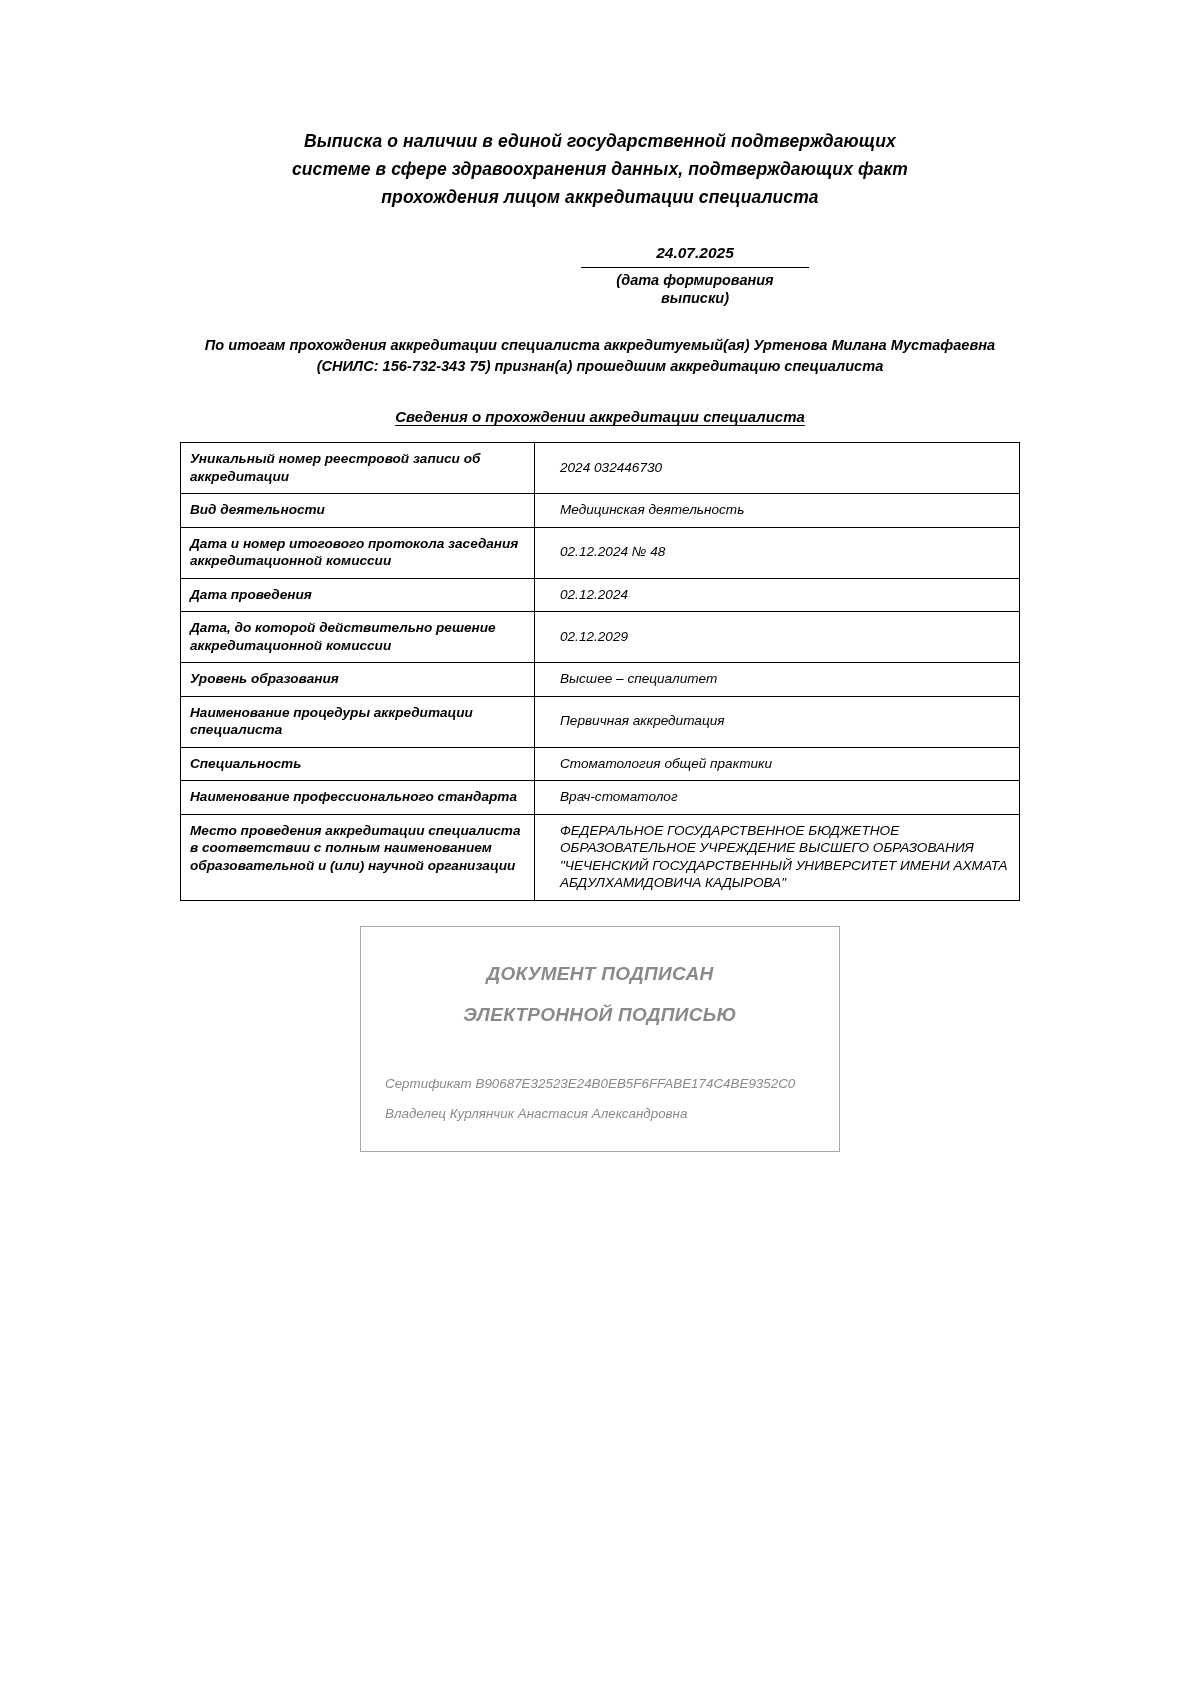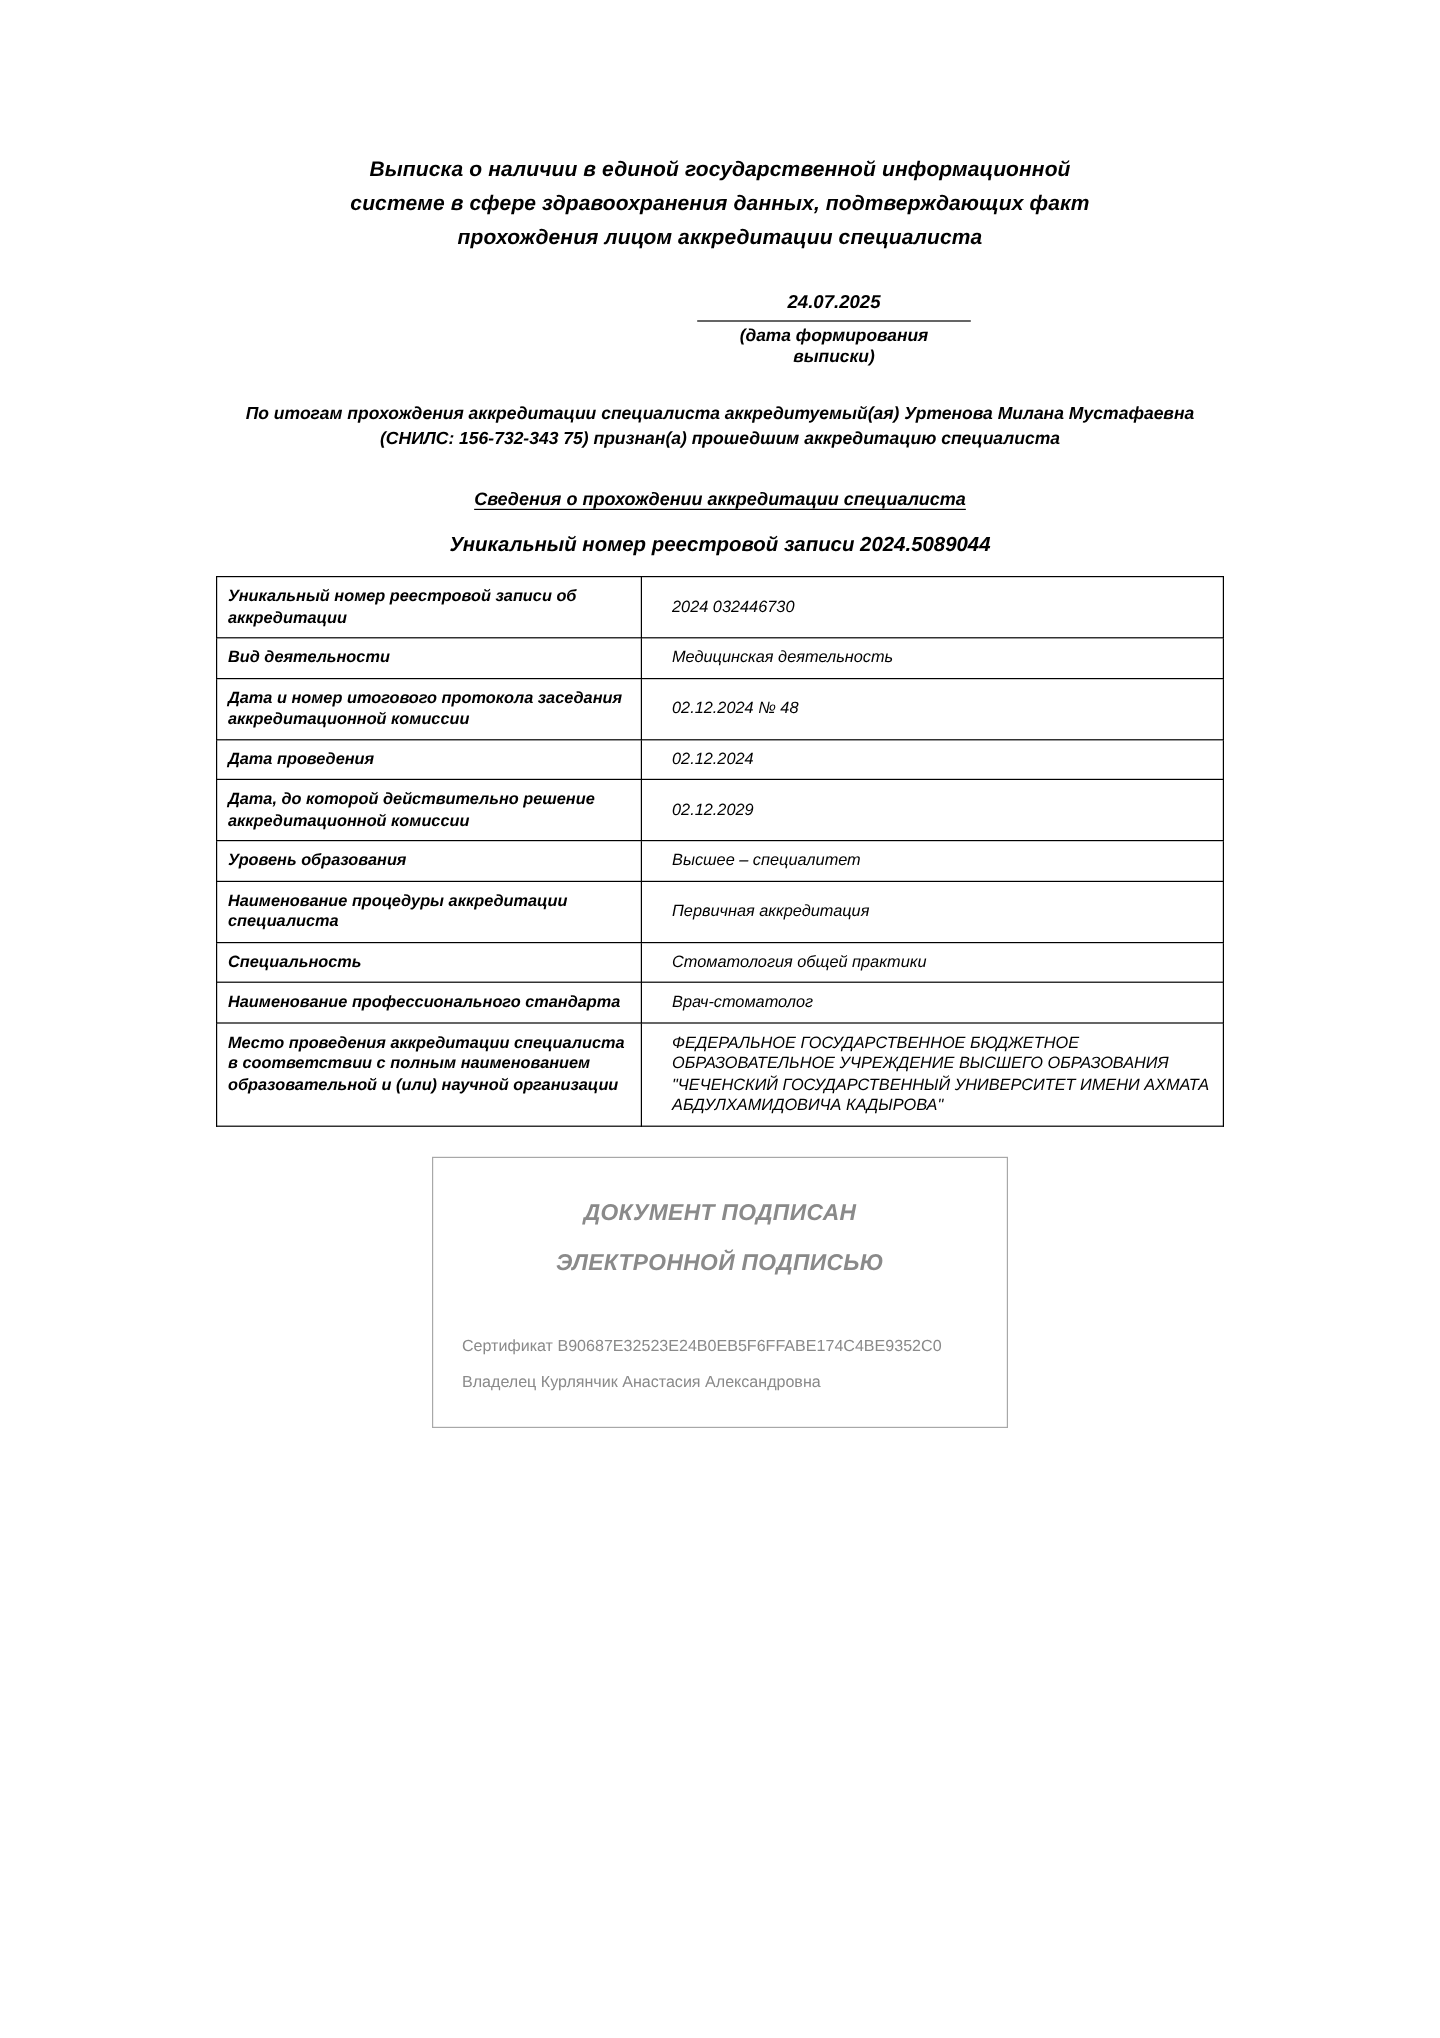--- a/index.html
+++ b/index.html
@@ -163,52 +163,52 @@
     font-weight: bold;
     font-size: 19px;
     line-height: 41px;
     letter-spacing: 0.3px;
     color: #8a8a8a;
   }
   .sig-details {
     margin-top: 34px;
   }
   .sig-details div {
+    font-style: italic;
     font-weight: normal;
     font-size: 13.4px;
     line-height: 30px;
     color: #8a8a8a;
     white-space: nowrap;
   }
 </style>
 </head>
 <body>
 
 <div class="page">
 
   <div class="doc-title">
-    <span class="tl">Выписка о наличии в единой государственной информационной</span>
+    <span class="tl">Выписка о наличии в единой государственной подтверждающих</span>
     <span class="tl">системе в сфере здравоохранения данных, подтверждающих факт</span>
     <span class="tl">прохождения лицом аккредитации специалиста</span>
   </div>
 
   <div class="date-block">
     <div class="date-inner">
       <div class="date-value">24.07.2025</div>
       <div class="date-caption">(дата формирования выписки)</div>
     </div>
   </div>
 
   <p class="intro">По итогам прохождения аккредитации специалиста аккредитуемый(ая) Уртенова Милана Мустафаевна (СНИЛС: 156-732-343 75) признан(а) прошедшим аккредитацию специалиста</p>
 
   <div class="section-underline">
     <span>Сведения о прохождении аккредитации специалиста</span>
   </div>
 
-  <div class="record-number">Уникальный номер реестровой записи 2024.5089044</div>
 
   <div class="tbl-wrap">
     <table class="info">
       <tbody>
         <tr>
           <td class="lbl">Уникальный номер реестровой записи об аккредитации</td>
           <td class="val mid">2024 032446730</td>
         </tr>
         <tr>
           <td class="lbl mid">Вид деятельности</td>

